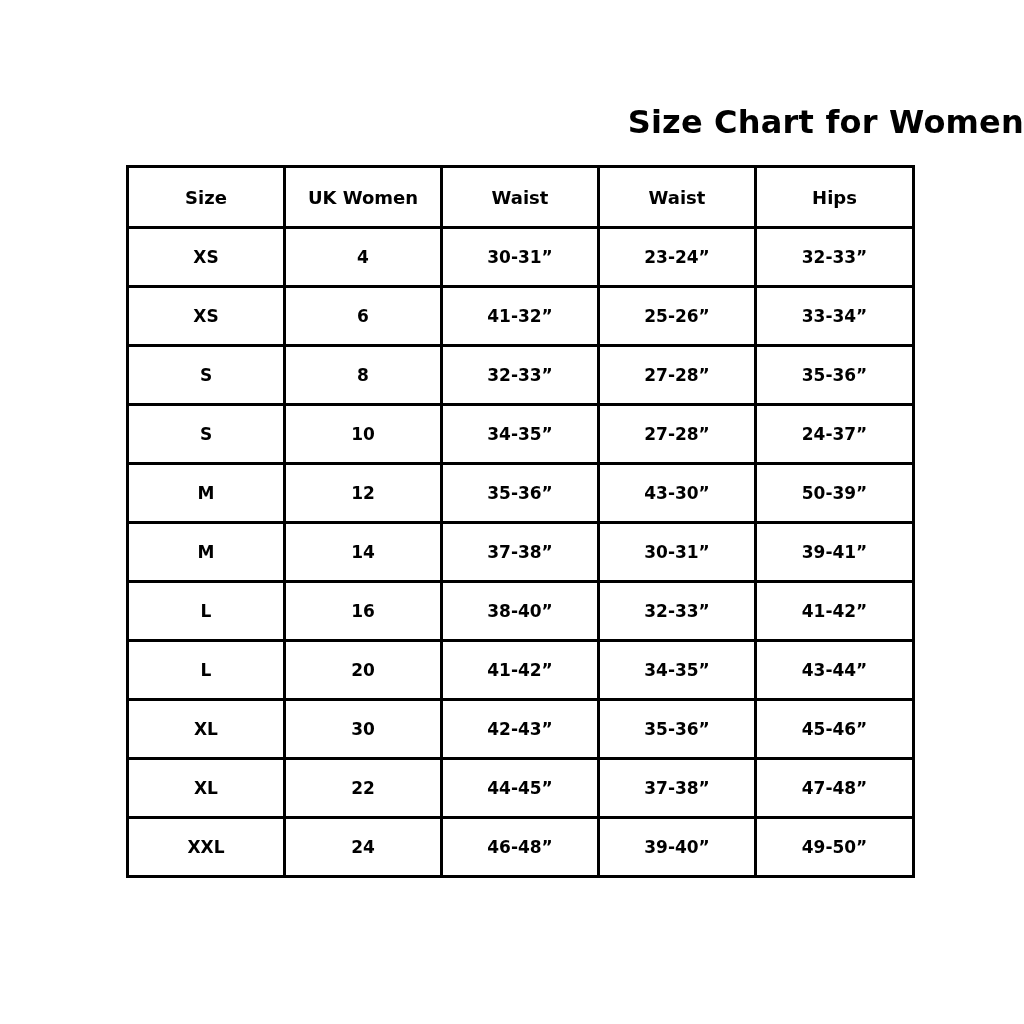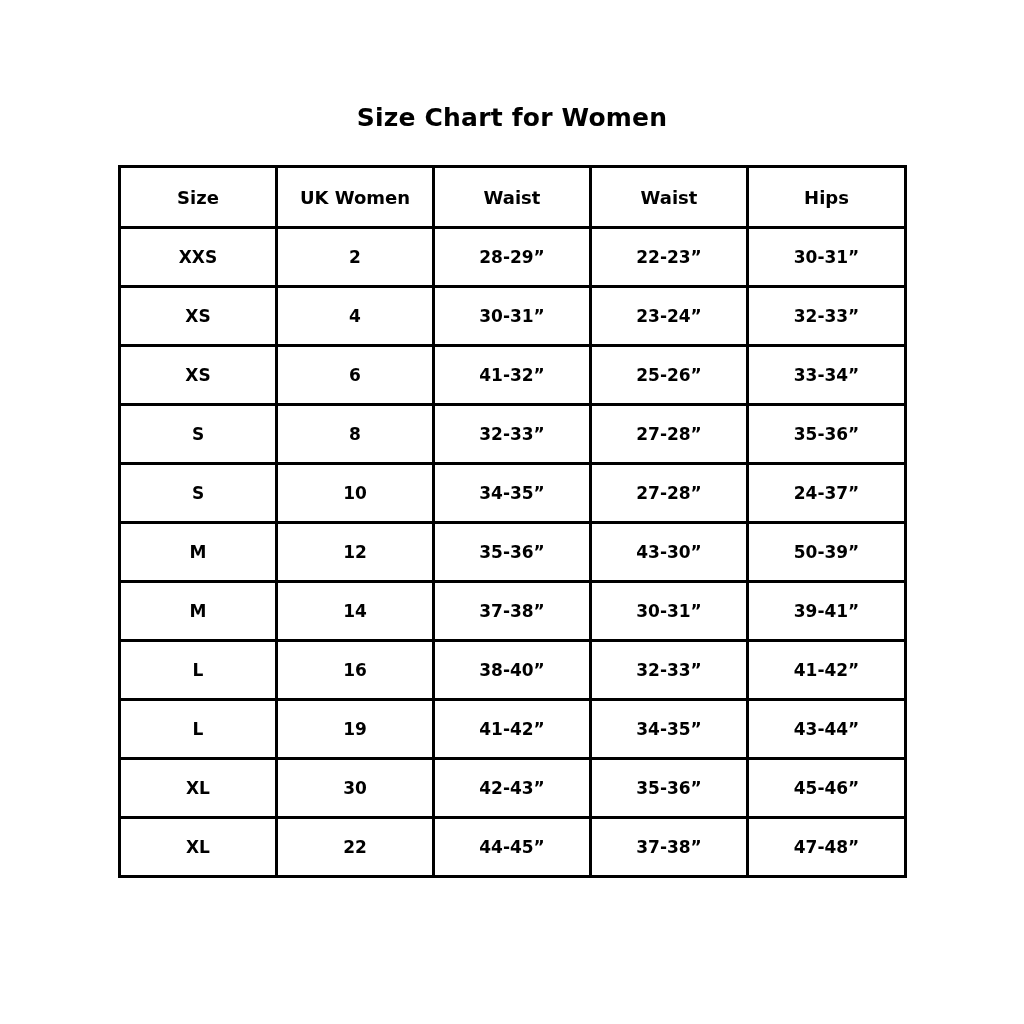--- a/index.html
+++ b/index.html
@@ -18,36 +18,37 @@
     width: 1024px;
     height: 1024px;
     position: relative;
     box-sizing: border-box;
   }
   .chart-title {
     position: absolute;
     top: 103px;
     left: 0;
     width: 1024px;
-    text-align: center;
-    font-size: 25px;
+    text-align: right;
+    font-size: 32px;
     font-weight: bold;
     letter-spacing: 0.2px;
   }
   .table-wrap {
     position: absolute;
     top: 165px;
     left: 118px;
     width: 786px;
   }
   table.size-chart {
     border-collapse: collapse;
     table-layout: fixed;
     width: 786px;
     border: 3px solid #a3a3a3;
+    margin-left: 8px;
   }
   table.size-chart td,
   table.size-chart th {
     border: 3px solid #000000;
     text-align: center;
     vertical-align: middle;
     font-weight: bold;
     font-size: 17px;
     height: 56px;
     padding: 0;
@@ -82,27 +83,20 @@
       <thead>
         <tr>
           <th>Size</th>
           <th>UK Women</th>
           <th>Waist</th>
           <th>Waist</th>
           <th>Hips</th>
         </tr>
       </thead>
       <tbody>
-        <tr>
-          <td>XXS</td>
-          <td>2</td>
-          <td>28-29”</td>
-          <td>22-23”</td>
-          <td>30-31”</td>
-        </tr>
         <tr>
           <td>XS</td>
           <td>4</td>
           <td>30-31”</td>
           <td>23-24”</td>
           <td>32-33”</td>
         </tr>
         <tr>
           <td>XS</td>
           <td>6</td>
@@ -140,36 +134,43 @@
         </tr>
         <tr>
           <td>L</td>
           <td>16</td>
           <td>38-40”</td>
           <td>32-33”</td>
           <td>41-42”</td>
         </tr>
         <tr>
           <td>L</td>
-          <td>19</td>
+          <td>20</td>
           <td>41-42”</td>
           <td>34-35”</td>
           <td>43-44”</td>
         </tr>
         <tr>
           <td>XL</td>
           <td>30</td>
           <td>42-43”</td>
           <td>35-36”</td>
           <td>45-46”</td>
         </tr>
         <tr>
           <td>XL</td>
           <td>22</td>
           <td>44-45”</td>
           <td>37-38”</td>
           <td>47-48”</td>
         </tr>
+        <tr>
+          <td>XXL</td>
+          <td>24</td>
+          <td>46-48”</td>
+          <td>39-40”</td>
+          <td>49-50”</td>
+        </tr>
       </tbody>
     </table>
   </div>
 
 </div>
 
 </body></html>

